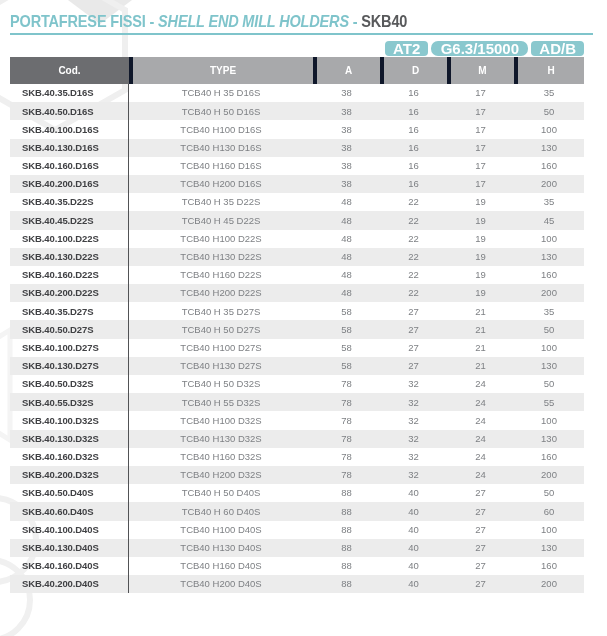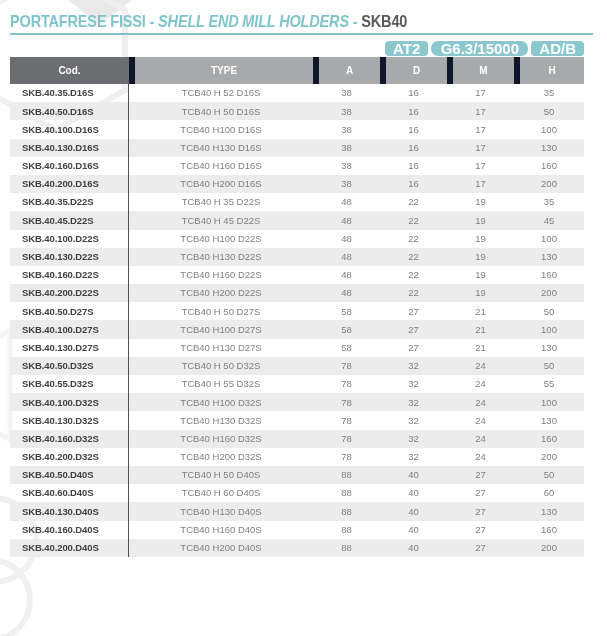--- a/index.html
+++ b/index.html
@@ -54,21 +54,21 @@
   col.c-cod{width:119px;}
   col.c-type{width:184px;}
   col.c-a{width:67px;}
   col.c-d{width:67px;}
   col.c-m{width:67px;}
   col.c-h{width:70px;}
   thead th{
     height:27px;color:#ffffff;font-size:10px;font-weight:bold;
     text-align:center;vertical-align:middle;
     background:var(--header-light);
-    border-left:6px solid #0f172a;
+    border-left:4px solid #0f172a;
   }
   thead th:first-child{background:var(--header-dark);border-left:none;margin-top:16px;}
   tbody tr{height:18.2px;}
   tbody tr:nth-child(even){background:var(--row-alt);}
   tbody td{
     font-size:9.5px;line-height:1;vertical-align:middle;
     color:var(--value-text);text-align:center;
   }
   tbody td.code{
     font-weight:bold;color:var(--code-text);text-align:left;
@@ -116,21 +116,21 @@
         <th>TYPE</th>
         <th>A</th>
         <th>D</th>
         <th>M</th>
         <th>H</th>
       </tr>
     </thead>
     <tbody>
   <tr>
     <td class="code">SKB.40.35.D16S</td>
-    <td class="type">TCB40 H 52 D16S</td>
+    <td class="type">TCB40 H 35 D16S</td>
     <td class="num">38</td>
     <td class="num">16</td>
     <td class="num">17</td>
     <td class="num">35</td>
   </tr>
 
   <tr>
     <td class="code">SKB.40.50.D16S</td>
     <td class="type">TCB40 H 50 D16S</td>
     <td class="num">38</td>
@@ -222,20 +222,28 @@
 
   <tr>
     <td class="code">SKB.40.200.D22S</td>
     <td class="type">TCB40 H200 D22S</td>
     <td class="num">48</td>
     <td class="num">22</td>
     <td class="num">19</td>
     <td class="num">200</td>
   </tr>
 
+  <tr>
+    <td class="code">SKB.40.35.D27S</td>
+    <td class="type">TCB40 H 35 D27S</td>
+    <td class="num">58</td>
+    <td class="num">27</td>
+    <td class="num">21</td>
+    <td class="num">35</td>
+  </tr>
 
   <tr>
     <td class="code">SKB.40.50.D27S</td>
     <td class="type">TCB40 H 50 D27S</td>
     <td class="num">58</td>
     <td class="num">27</td>
     <td class="num">21</td>
     <td class="num">50</td>
   </tr>
 
@@ -324,20 +332,28 @@
 
   <tr>
     <td class="code">SKB.40.60.D40S</td>
     <td class="type">TCB40 H 60 D40S</td>
     <td class="num">88</td>
     <td class="num">40</td>
     <td class="num">27</td>
     <td class="num">60</td>
   </tr>
 
+  <tr>
+    <td class="code">SKB.40.100.D40S</td>
+    <td class="type">TCB40 H100 D40S</td>
+    <td class="num">88</td>
+    <td class="num">40</td>
+    <td class="num">27</td>
+    <td class="num">100</td>
+  </tr>
 
   <tr>
     <td class="code">SKB.40.130.D40S</td>
     <td class="type">TCB40 H130 D40S</td>
     <td class="num">88</td>
     <td class="num">40</td>
     <td class="num">27</td>
     <td class="num">130</td>
   </tr>
 

